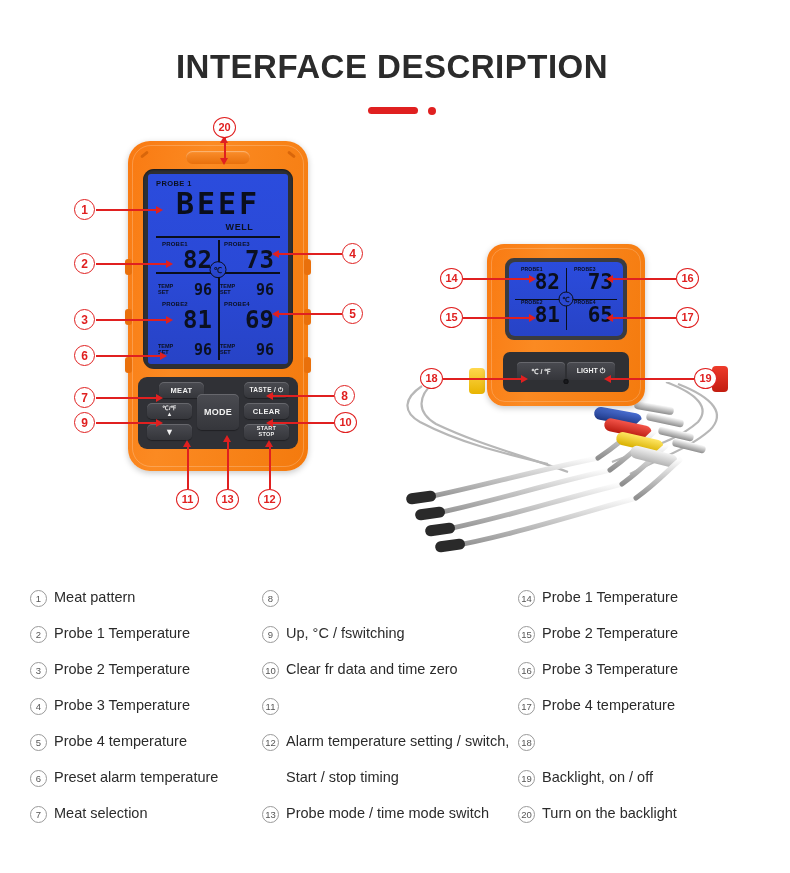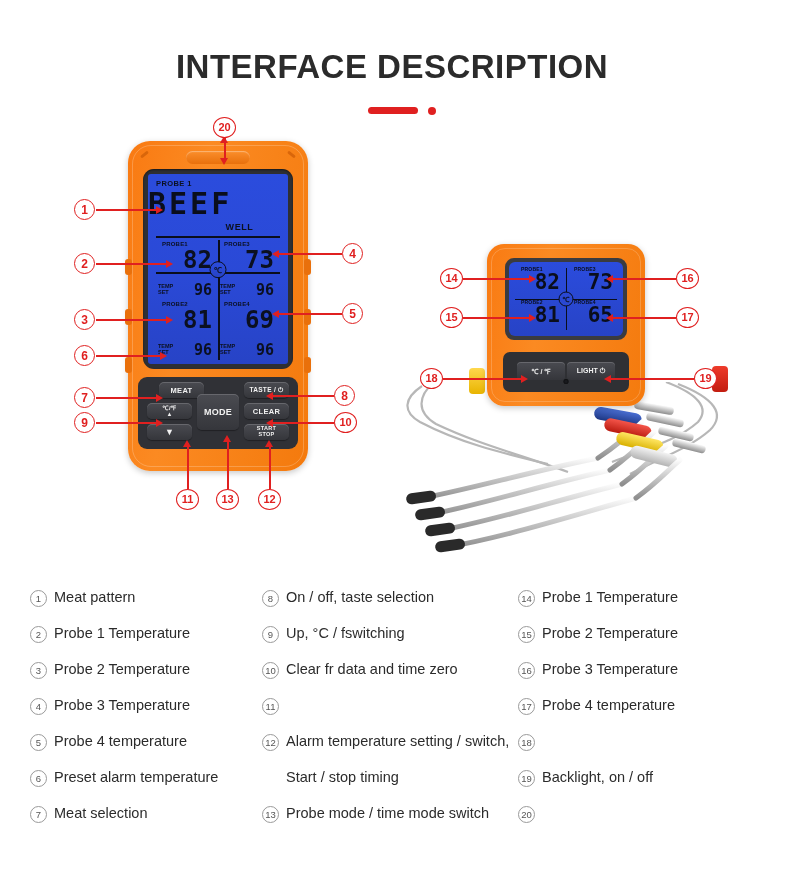--- a/index.html
+++ b/index.html
@@ -86,21 +86,21 @@
     background:linear-gradient(180deg,#2b4cdd 0%,#2a49d6 55%,#2743c6 100%);
     border-radius:3px; position:relative; overflow:hidden;
     color:#0b1020;
   }
   .seg { font-family:"DejaVu Sans Mono", monospace; font-weight:bold; color:#0a0e1c; }
 
   .lcd-probelabel {
     position:absolute; left:8px; top:5px; font-size:7.5px; font-weight:bold; letter-spacing:.4px;
   }
   .lcd-meat {
-    position:absolute; left:0; right:0; top:12px; 
+    position:absolute; left:0; right:0; top:12px; text-align:center;
     font-size:30px; letter-spacing:3px; font-weight:bold;
     font-family:"DejaVu Sans Mono", monospace;
   }
   .lcd-doneness {
     position:absolute; left:0; right:0; top:48px; text-align:center;
     font-size:9px; font-weight:bold; letter-spacing:.6px;margin-left:43px;
   }
   .lcd-divider { position:absolute; left:8px; right:8px; top:62px; height:2px; background:#0a0e1c; }
   .grid {
     position:absolute; left:8px; right:8px; top:66px; bottom:4px;
@@ -508,21 +508,20 @@
       </div>
     <div class="litem">
         <div class="lnum">7</div>
         <div class="ltext">Meat selection</div>
       </div>
   </div>
 
   <div class="lcol c2">
     <div class="litem">
         <div class="lnum">8</div>
-        <div class="ltext">On / off, taste selection</div>
       </div>
     <div class="litem">
         <div class="lnum">9</div>
         <div class="ltext">Up, °C / fswitching</div>
       </div>
     <div class="litem">
         <div class="lnum">10</div>
         <div class="ltext">Clear fr data and time zero</div>
       </div>
     <div class="litem">
@@ -561,16 +560,17 @@
       </div>
     <div class="litem">
         <div class="lnum">18</div>
       </div>
     <div class="litem">
         <div class="lnum">19</div>
         <div class="ltext">Backlight, on / off</div>
       </div>
     <div class="litem">
         <div class="lnum">20</div>
+        <div class="ltext">Turn on the backlight</div>
       </div>
   </div>
 
 </div>
 
 </body></html>

